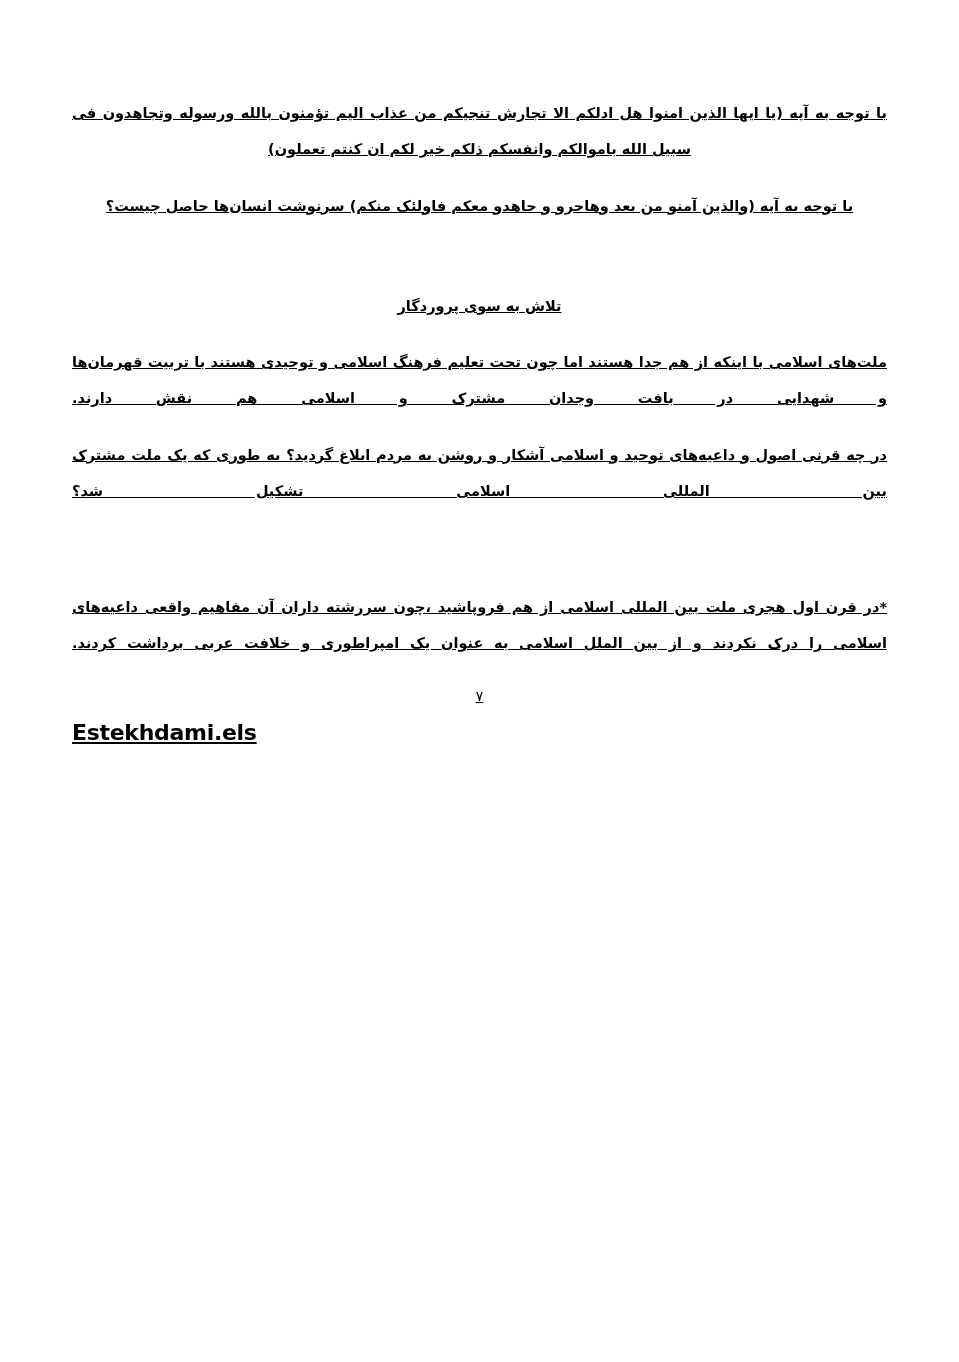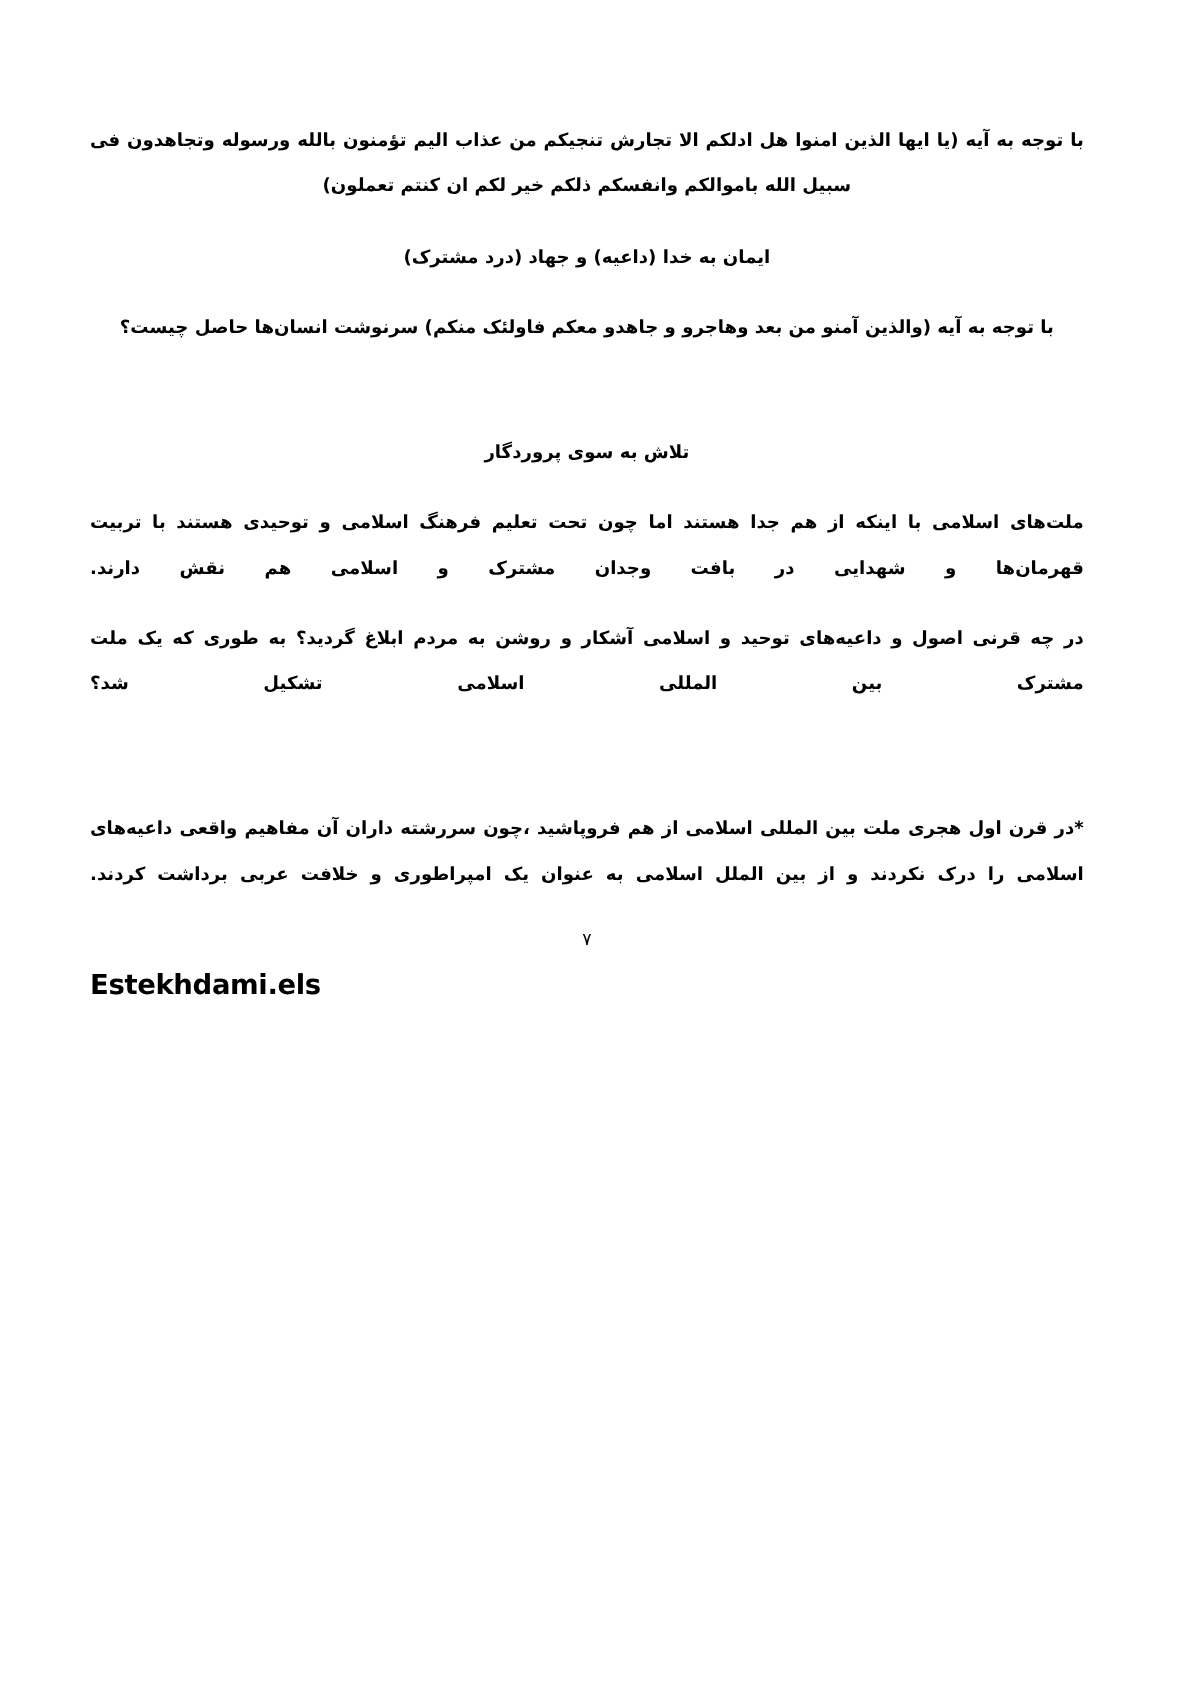--- a/index.html
+++ b/index.html
@@ -12,22 +12,23 @@
     height: 1362px;
     font-family: "DejaVu Sans", "Liberation Sans", sans-serif;
     color: #000000;
     position: relative;
     overflow: hidden;
   }
   .page {
     box-sizing: border-box;
     width: 959px;
     height: 1268px;
-    padding: 95px 92px 0 72px;
+    padding: 95px 72px 0 72px;
     position: relative;
+    text-decoration: underline;
   }
   .para {
     direction: rtl;
     text-align: justify;
     text-align-last: justify;
     font-size: 14.5px;
     font-weight: bold;
     line-height: 2.5;
     margin: 0 0 20px 0;
     letter-spacing: 0;
@@ -54,21 +55,20 @@
   }
 </style>
 </head>
 <body>
 
 <div class="page">
 
   <p class="para center-last">با توجه به آیه (یا ایها الذین امنوا هل ادلکم الا تجارش تنجیکم من عذاب الیم تؤمنون بالله ورسوله وتجاهدون فی سبیل الله باموالکم وانفسکم ذلکم خیر لکم ان کنتم تعملون)</p>
 
 
-  <p class="para center-last">ایمان به خدا (داعیه) و جهاد (درد مشترک)</p>
 
   <p class="para center-last">با توجه به آیه (والذین آمنو من بعد وهاجرو و جاهدو معکم فاولئک منکم) سرنوشت انسان‌ها حاصل چیست؟</p>
 
 
   <div class="spacer-md"></div>
 
 
   <p class="para center-last">تلاش به سوی پروردگار</p>
 
 

